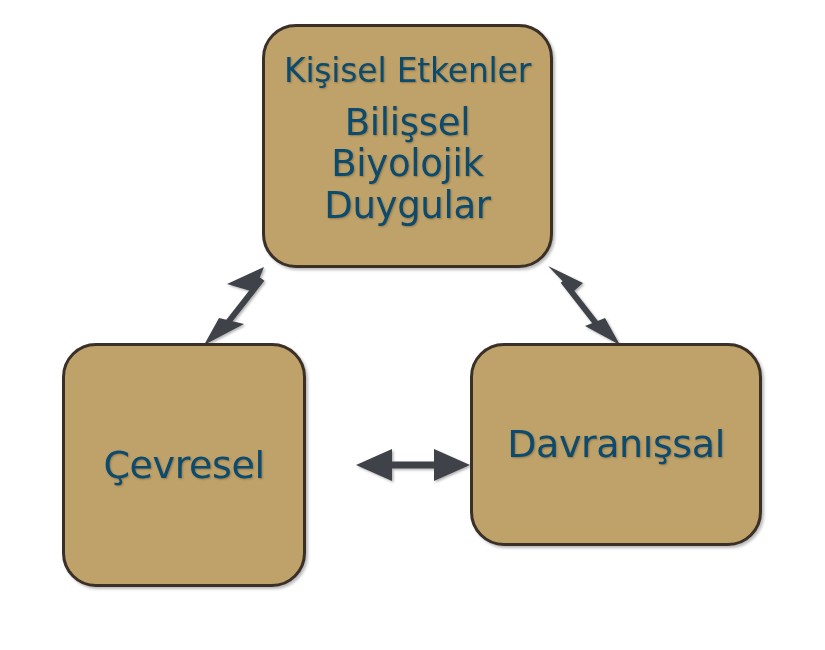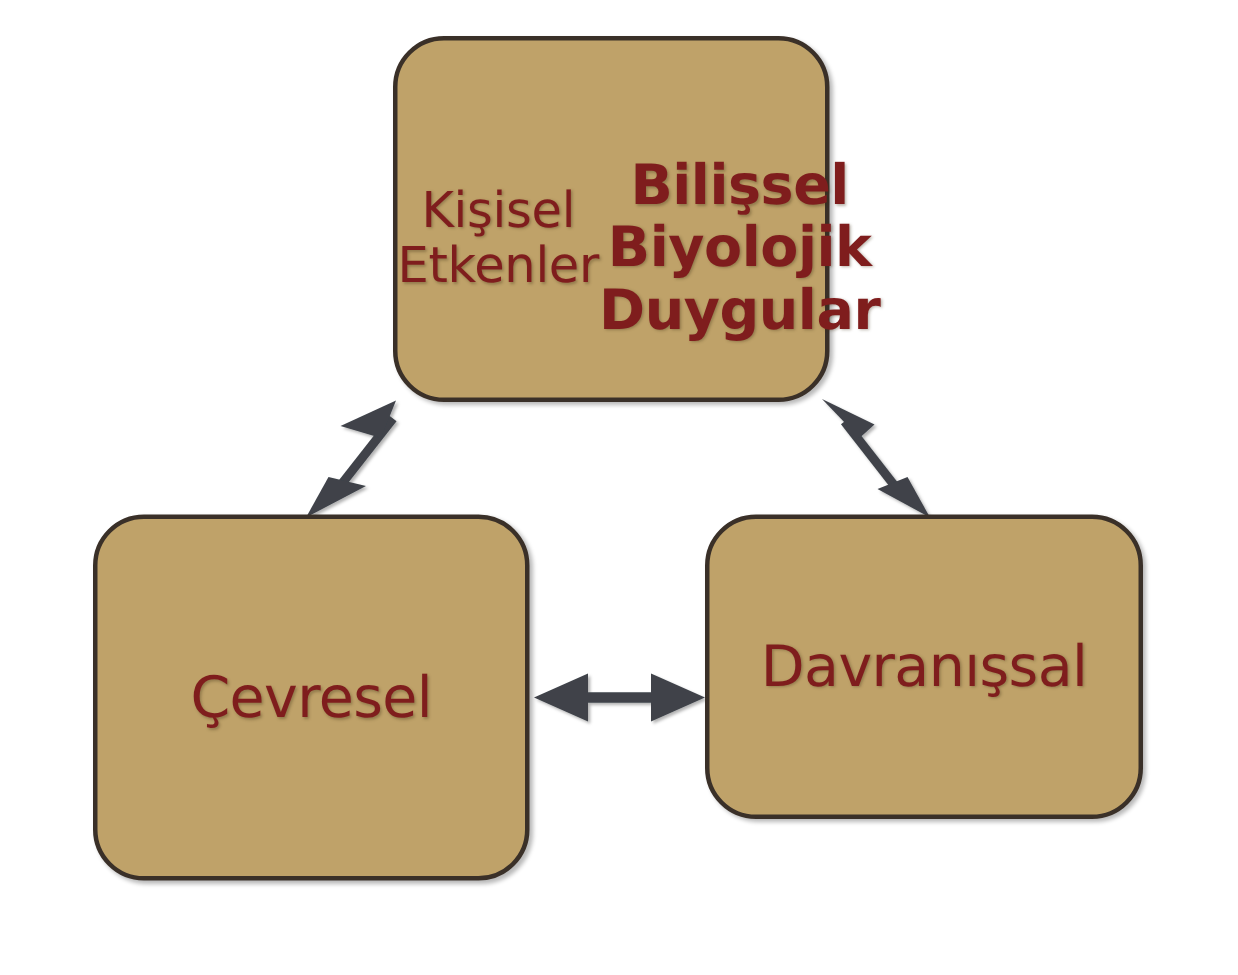--- a/index.html
+++ b/index.html
@@ -23,24 +23,24 @@
     height: 650px;
   }
 
   .node-box {
     position: absolute;
     box-sizing: border-box;
     background: #bfa269;
     border: 3px solid #3a3028;
     border-radius: 34px;
     display: flex;
-    flex-direction: row;
+    flex-direction: column;
     align-items: center;
     justify-content: center;
-    color: #7f1d1d;
+    color: #0c4a6e;
     text-align: center;
     box-shadow: 2px 2px 3px rgba(0,0,0,0.28);
   }
 
   
   #node-personal {
     left: 262px;
     top: 24px;
     width: 291px;
     height: 244px;
@@ -57,29 +57,29 @@
   #node-personal .sub-list {
     margin-top: 12px;
     display: flex;
     flex-direction: column;
     align-items: center;
   }
   #node-personal .sub-line {
     font-size: 37px;
     line-height: 1.12;
     letter-spacing: -0.3px;
-    font-weight: 700;
+    font-weight: 400;
     text-shadow: 1px 1px 2px rgba(60,45,20,0.35);
   }
 
   
   #node-environmental {
     left: 62px;
     top: 343px;
-    width: 291px;
+    width: 244px;
     height: 244px;
   }
   
   #node-behavioral {
     left: 470px;
     top: 343px;
     width: 292px;
     height: 203px;
   }
   .node-line {

